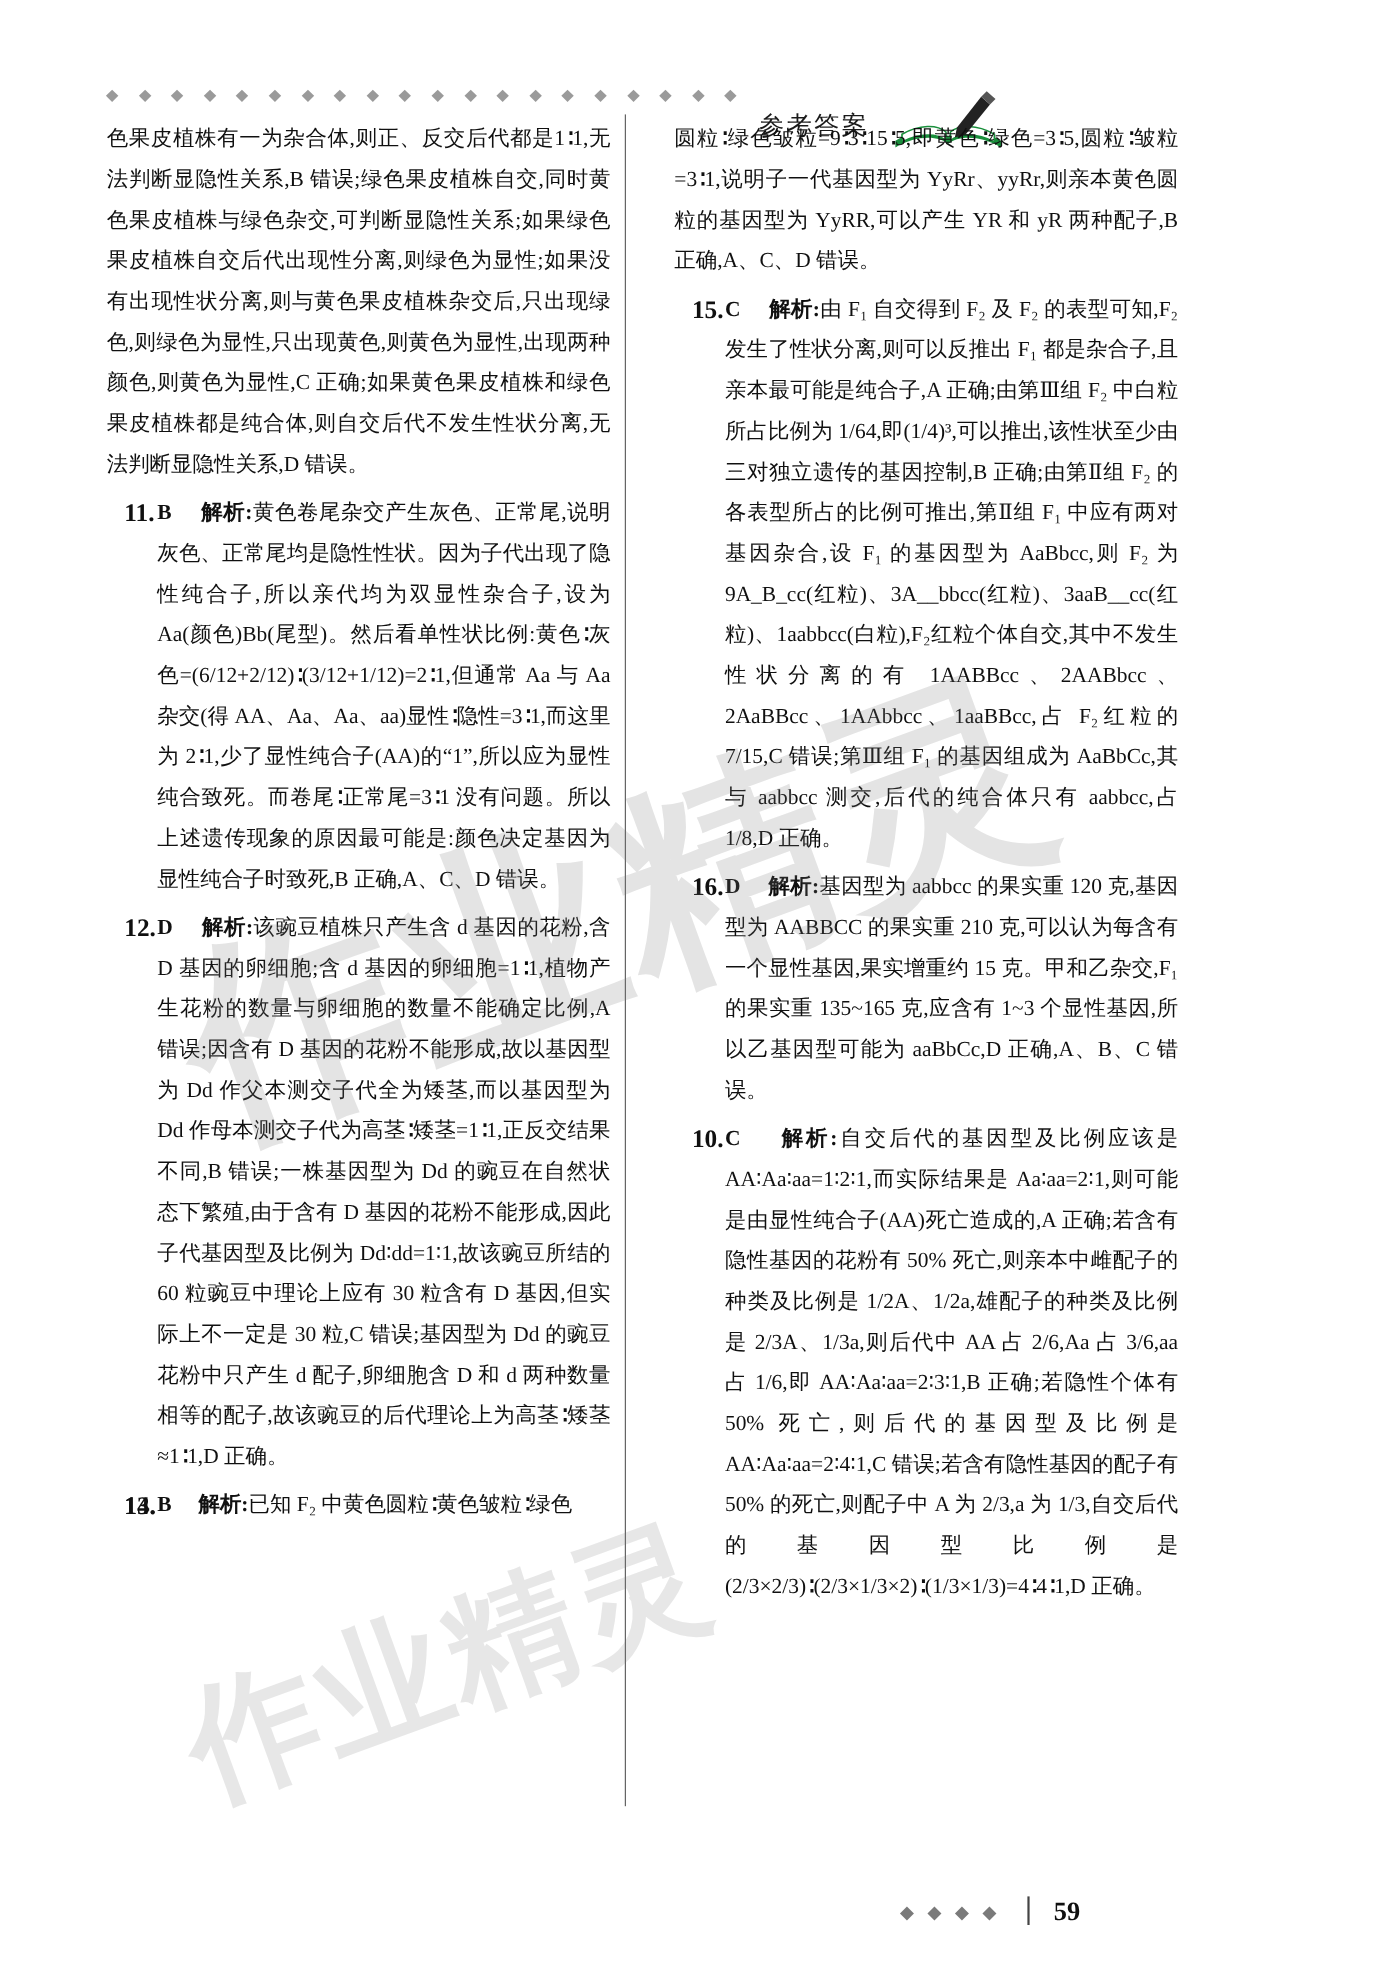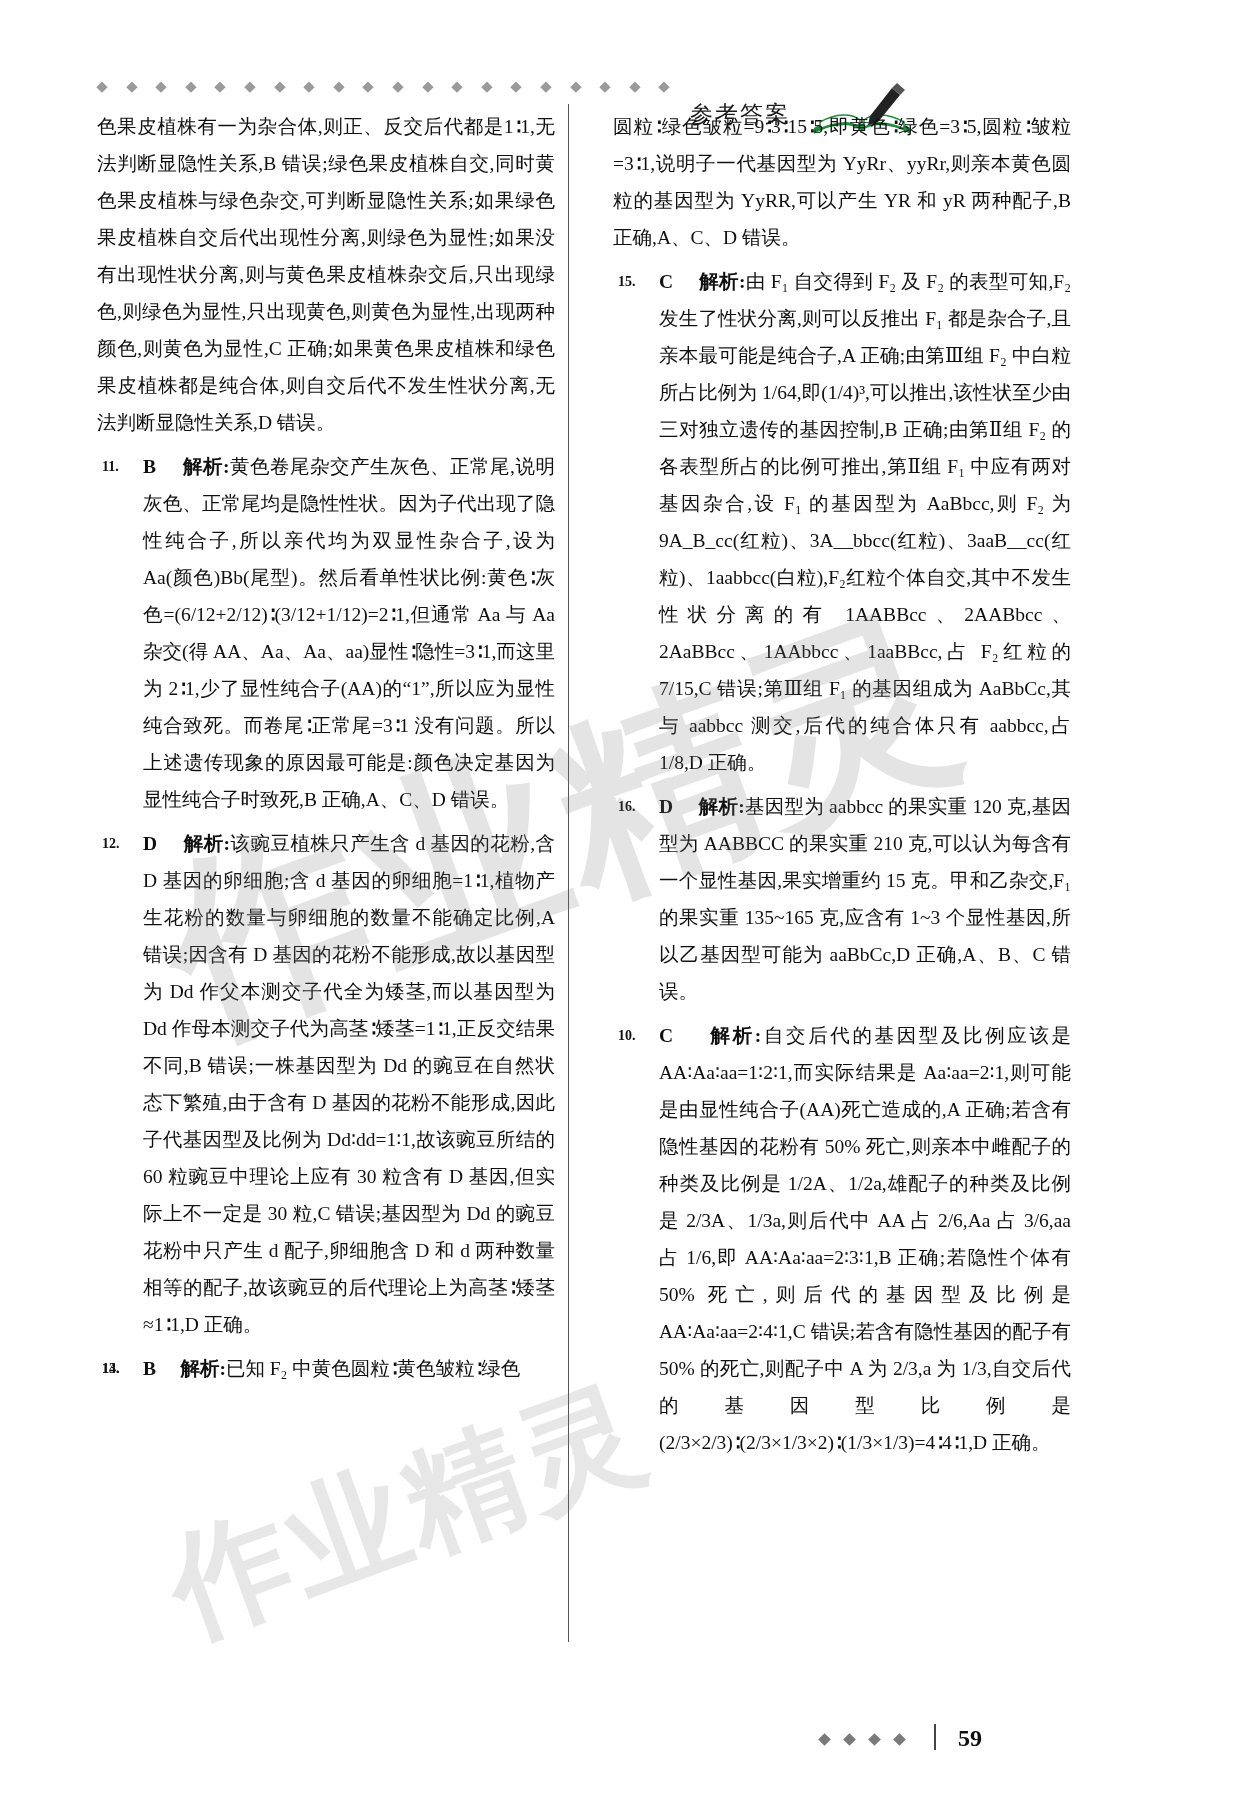--- a/index.html
+++ b/index.html
@@ -77,24 +77,24 @@
     height: 1538px;
     background: #555;
   }
 
   .item {
     position: relative;
     margin-bottom: 7px;
   }
   .item .num {
     position: absolute;
-    left: 5px;
+    left: 16px;
     top: 0;
     width: 46px;
-    font-size: 14px;
+    font-size: 23px;
     font-weight: bold;
     font-family: "Liberation Serif", "DejaVu Serif", serif;
   }
   .item .body {
     margin-left: 46px;
   }
   .item.noindent .body { margin-left: 0; }
   .lead {
     font-weight: bold;
   }

